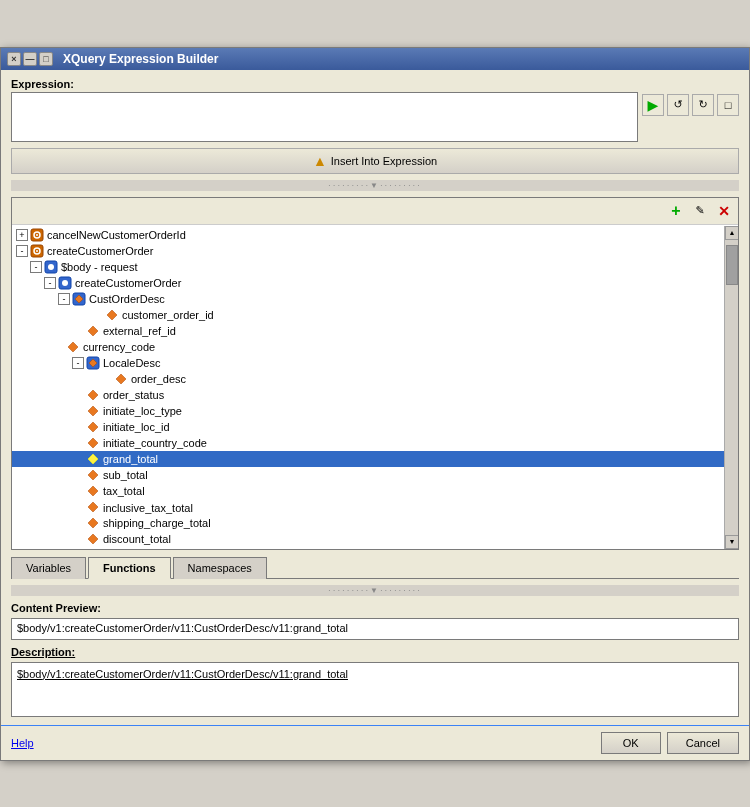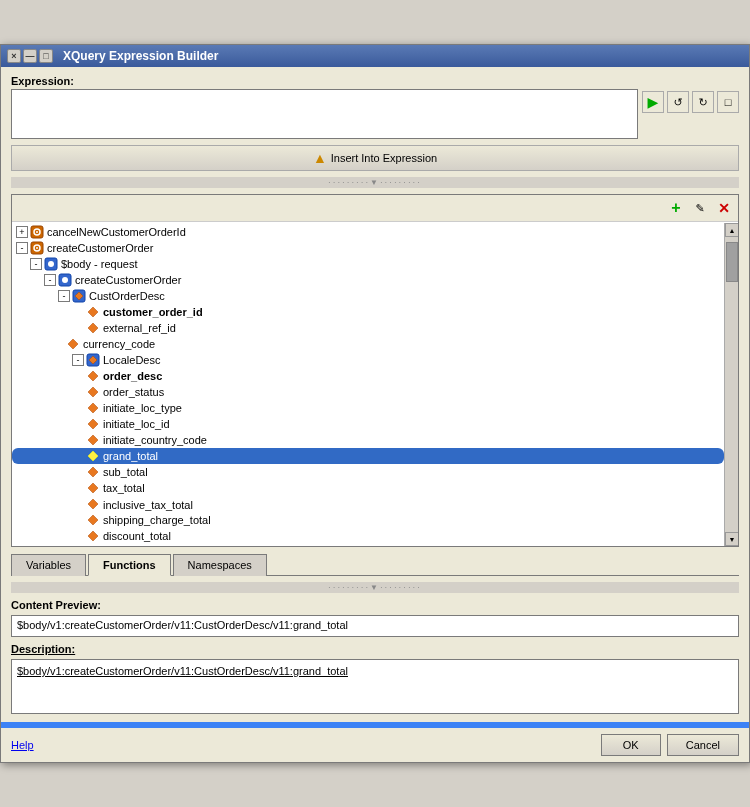--- a/index.html
+++ b/index.html
@@ -132,21 +132,20 @@
       align-items: center;
       padding: 1px 4px;
       cursor: pointer;
       white-space: nowrap;
       font-size: 11px;
       color: #000;
     }
     .tree-item.selected {
       background: #316ac5;
       color: white;
-      border-radius: 6px;
     }
     .tree-item.selected .item-icon {
       filter: brightness(2);
     }
     .expand-btn {
       display: inline-block;
       width: 12px;
       height: 12px;
       border: 1px solid #7a7a7a;
       background: white;
@@ -220,21 +219,21 @@
       font-size: 11px;
       color: #000;
       min-height: 55px;
     }
     .bottom-bar {
       display: flex;
       justify-content: space-between;
       align-items: center;
       padding: 6px 10px;
       background: #ece9d8;
-      border-top: 6px solid #3b82f6;
+      border-top: 1px solid #3b82f6;
     }
     .bottom-bar-right {
       display: flex;
       gap: 6px;
     }
     .dialog-btn {
       padding: 4px 18px;
       border: 1px solid #7a7a7a;
       background: linear-gradient(to bottom, #ece9d8, #d4d0c8);
       cursor: pointer;
@@ -382,21 +381,21 @@
           <span class="expand-btn">-</span>
           <span class="item-icon">
             <svg width="14" height="14" viewBox="0 0 14 14">
               <rect x="1" y="1" width="12" height="12" rx="2" fill="#3366cc" stroke="#1144aa" stroke-width="1"></rect>
               <polygon points="7,3 11,7 7,11 3,7" fill="#e87820" stroke="#aa4400" stroke-width="0.5"></polygon>
             </svg>
           </span>
           <span class="tree-item-label">CustOrderDesc</span>
         </div>
 
-        <div class="tree-item" style="padding-left:60px;font-weight:bold;">
+        <div class="tree-item" style="padding-left:79px;">
           <span class="no-expand"></span>
           <span class="item-icon" style="display:flex;align-items:center;justify-content:center;">
             <svg width="12" height="12" viewBox="0 0 12 12">
               <polygon points="6,1 11,6 6,11 1,6" fill="#e87820" stroke="#aa4400" stroke-width="0.5"></polygon>
             </svg>
           </span>
           <span class="tree-item-label">customer_order_id</span>
         </div>
 
         <div class="tree-item" style="padding-left:60px;">
@@ -423,21 +422,21 @@
           <span class="expand-btn">-</span>
           <span class="item-icon">
             <svg width="14" height="14" viewBox="0 0 14 14">
               <rect x="1" y="1" width="12" height="12" rx="2" fill="#3366cc" stroke="#1144aa" stroke-width="1"></rect>
               <polygon points="7,3 11,7 7,11 3,7" fill="#e87820" stroke="#aa4400" stroke-width="0.5"></polygon>
             </svg>
           </span>
           <span class="tree-item-label">LocaleDesc</span>
         </div>
 
-        <div class="tree-item" style="padding-left:60px;font-weight:bold;">
+        <div class="tree-item" style="padding-left:88px;">
           <span class="no-expand"></span>
           <span class="item-icon" style="display:flex;align-items:center;justify-content:center;">
             <svg width="12" height="12" viewBox="0 0 12 12">
               <polygon points="6,1 11,6 6,11 1,6" fill="#e87820" stroke="#aa4400" stroke-width="0.5"></polygon>
             </svg>
           </span>
           <span class="tree-item-label">order_desc</span>
         </div>
 
         <div class="tree-item" style="padding-left:60px;">

